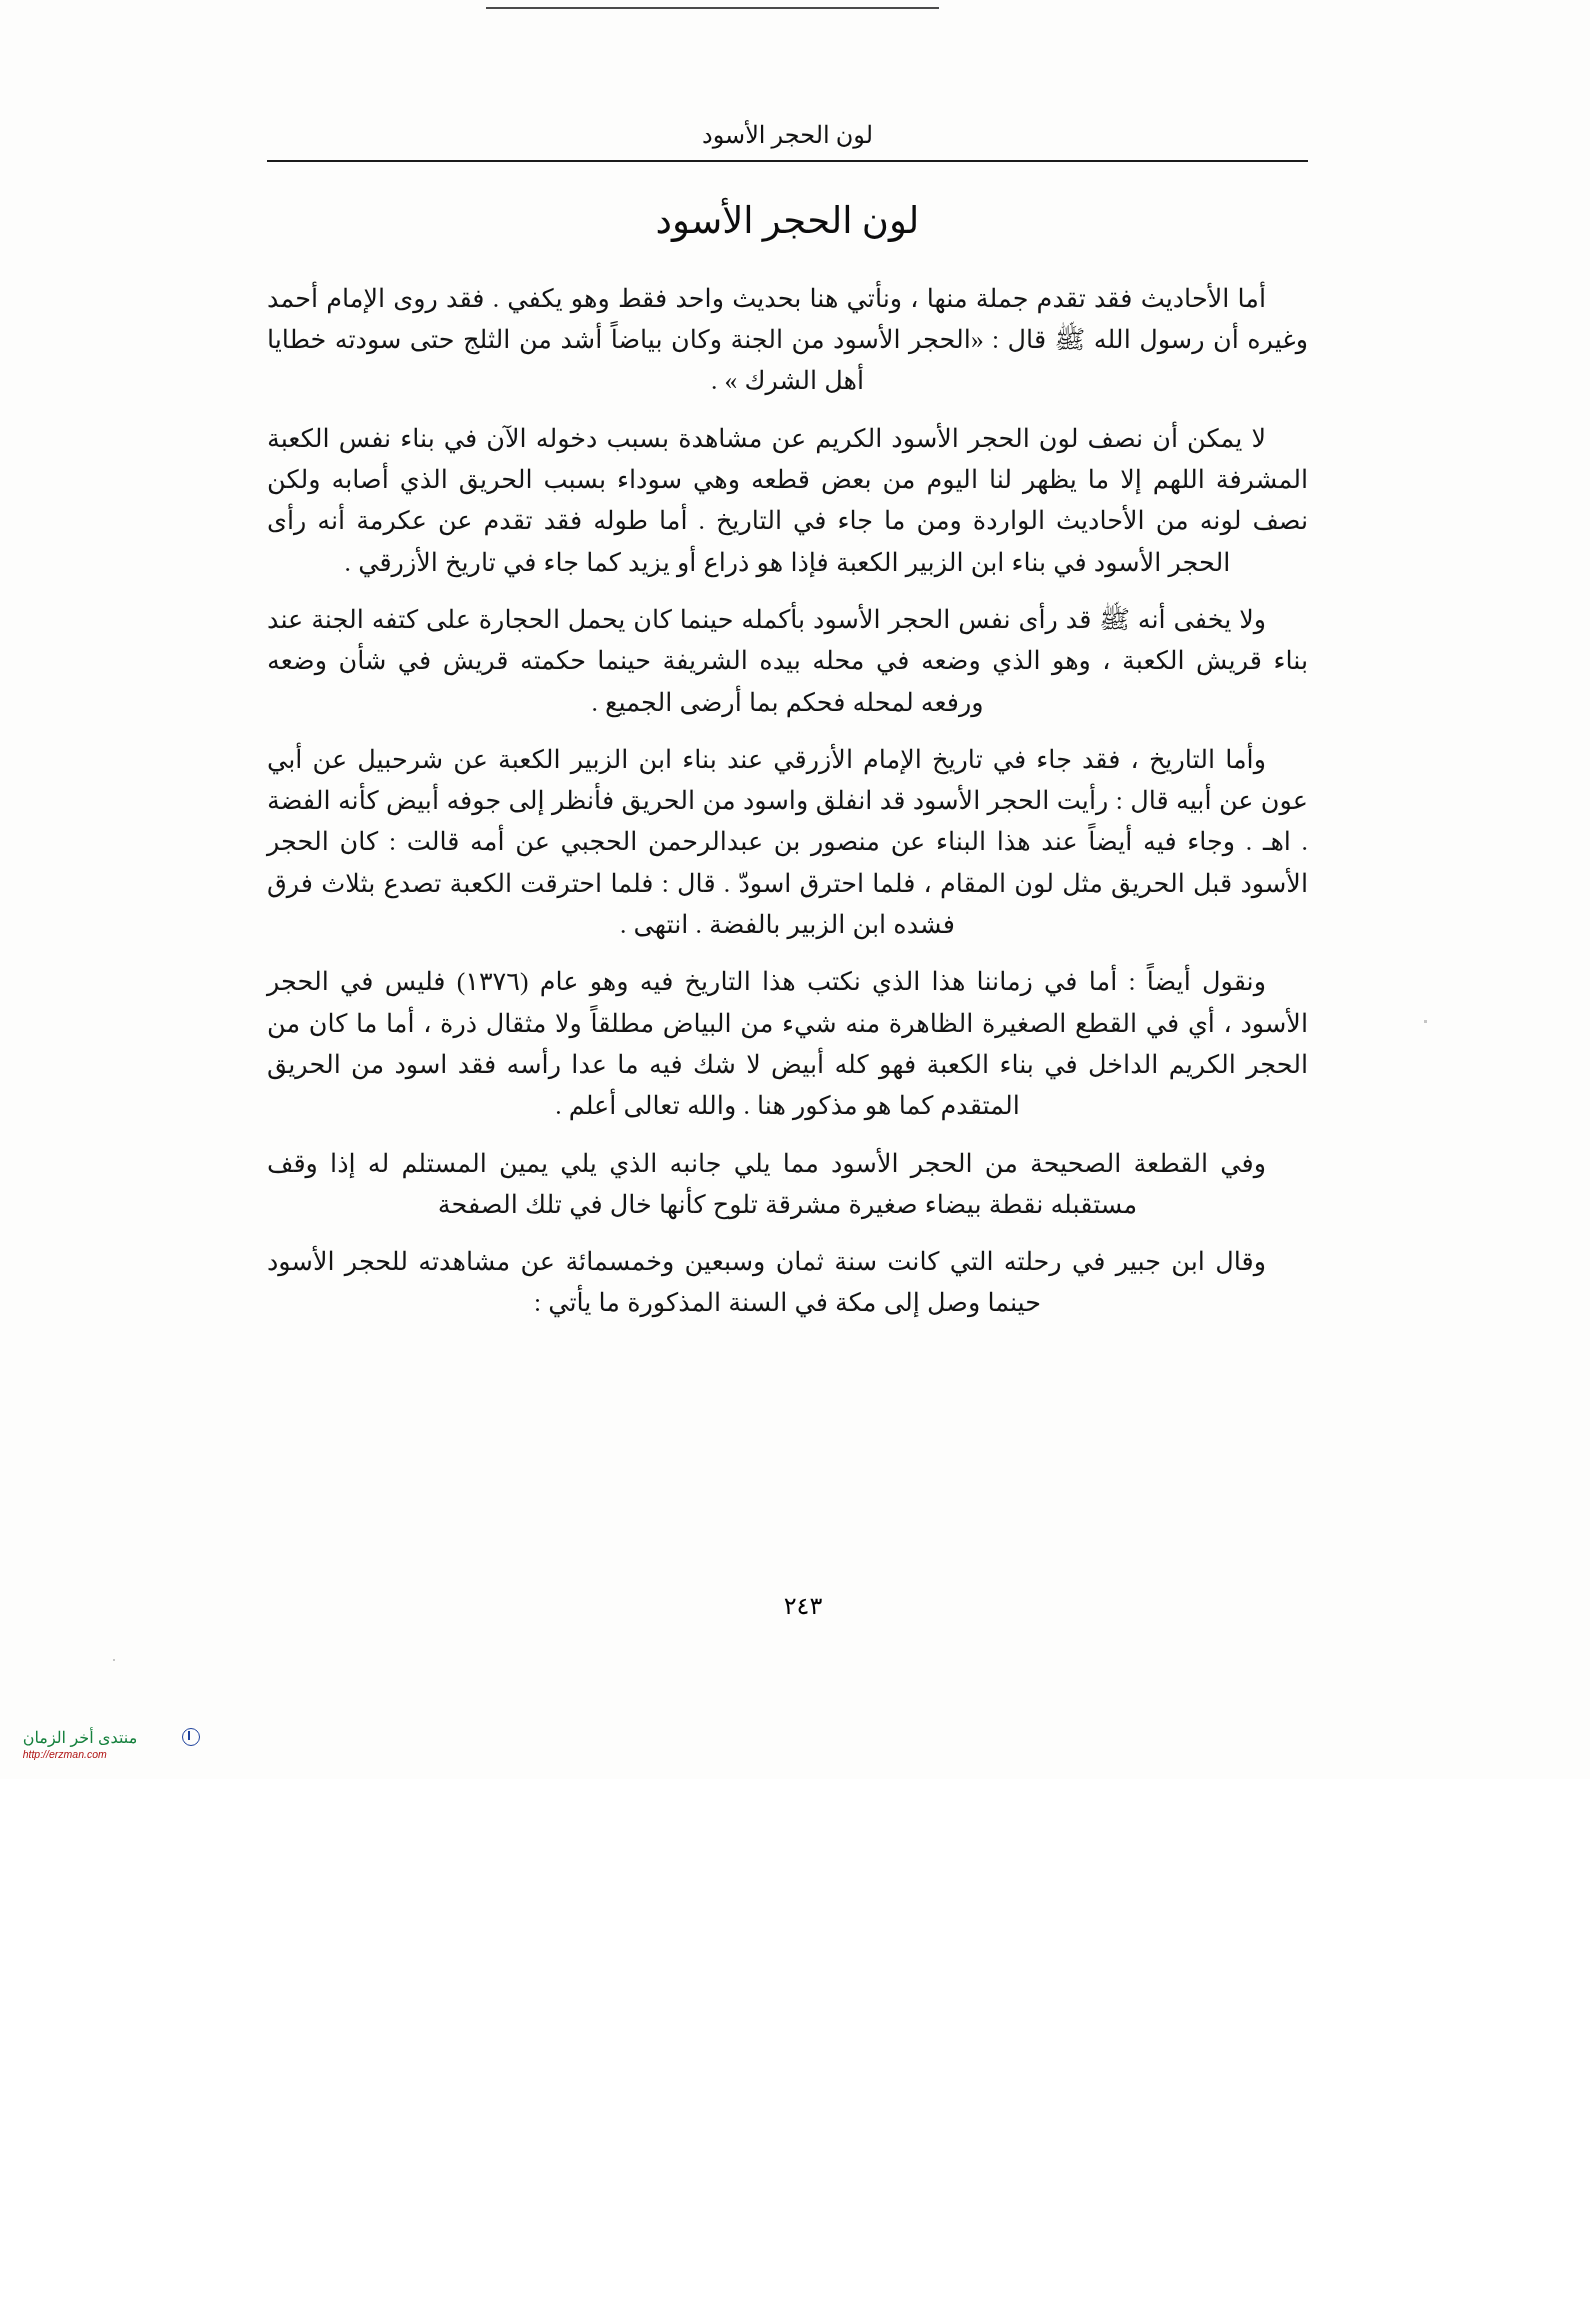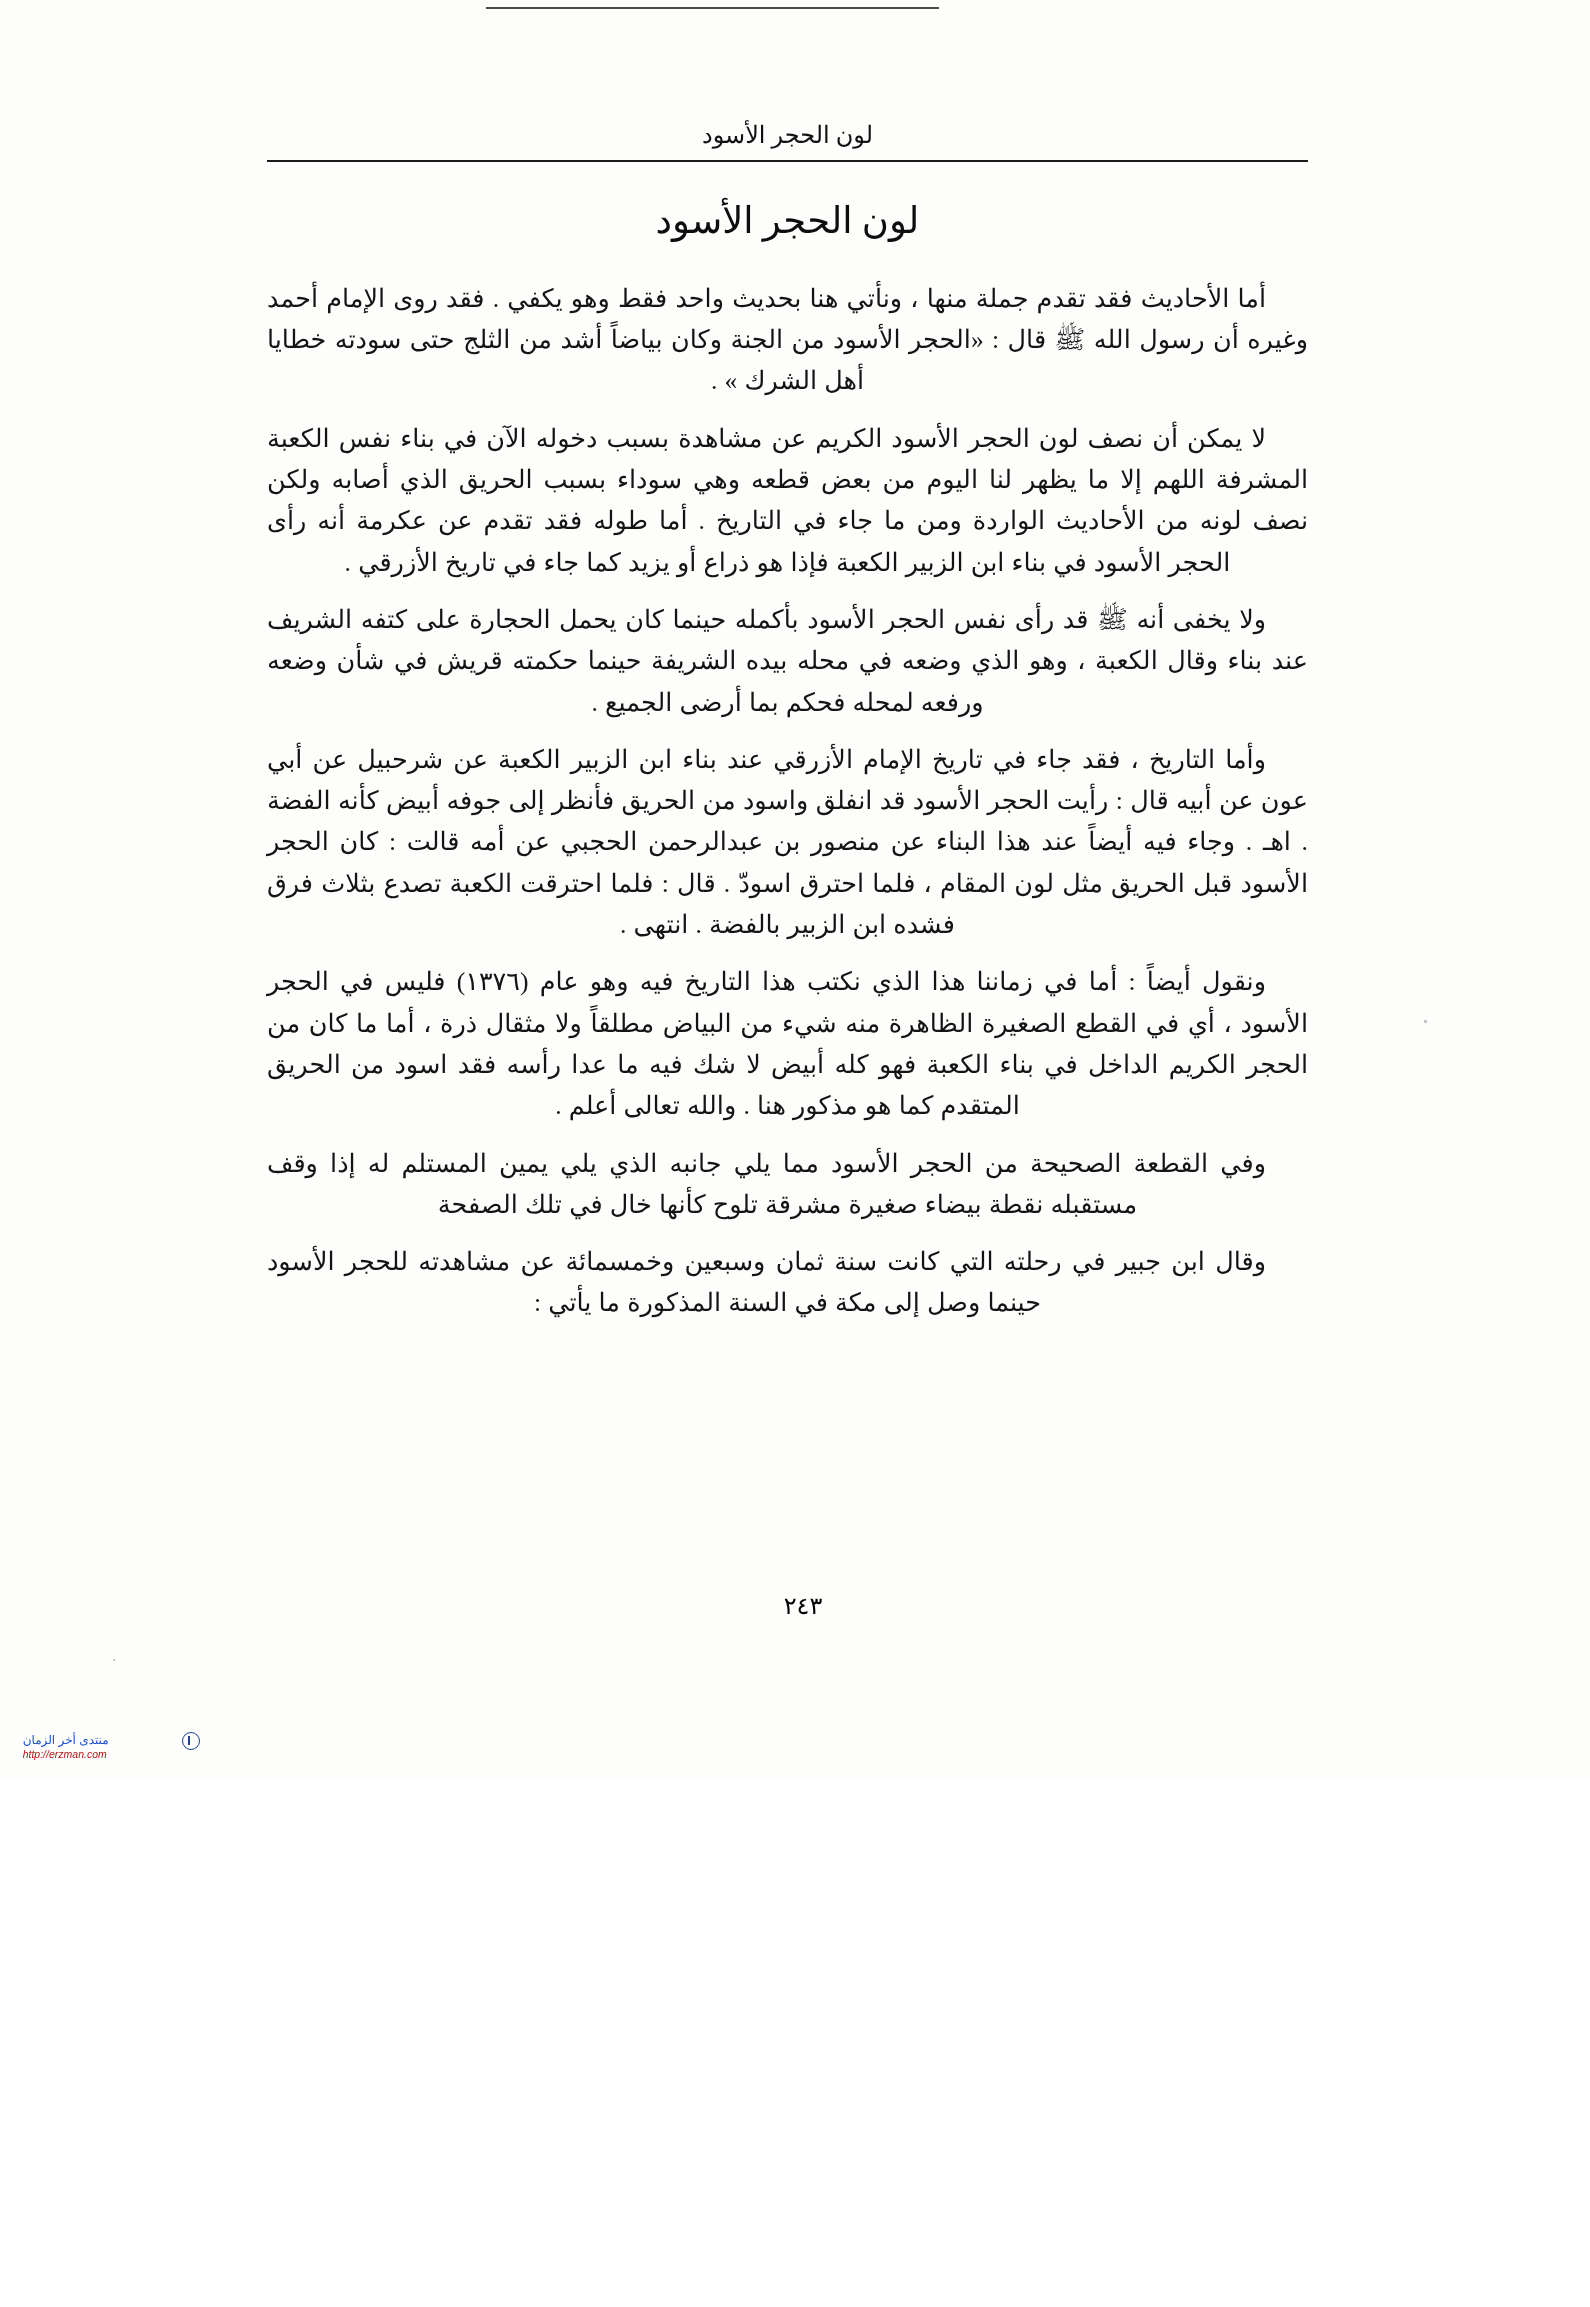--- a/index.html
+++ b/index.html
@@ -81,22 +81,22 @@
   }
   .watermark {
     position: absolute;
     bottom: 19.4px;
     left: 22.7px;
     text-align: left;
     direction: ltr;
     line-height: 1.15;
   }
   .watermark .wm-title {
-    font-size: 12px;
-    color: #1d4ed8;
+    font-size: 16px;
+    color: #15803d;
     font-family: "Liberation Sans", sans-serif;
     white-space: nowrap;
   }
   .watermark .wm-url {
     font-size: 10.5px;
     color: #b01515;
     font-family: "Liberation Sans", sans-serif;
     white-space: nowrap;
     font-style: italic;
   }
@@ -136,21 +136,21 @@
 
   <div class="content">
 
     <div class="running-head">لون الحجر الأسود</div>
     <div class="head-rule"></div>
 
     <h1 class="doc-title">لون الحجر الأسود</h1>
 
     <p class="para">أما الأحاديث فقد تقدم جملة منها ، ونأتي هنا بحديث واحد فقط وهو يكفي . فقد روى الإمام أحمد وغيره أن رسول الله ﷺ قال : «الحجر الأسود من الجنة وكان بياضاً أشد من الثلج حتى سودته خطايا أهل الشرك » .</p>
     <p class="para">لا يمكن أن نصف لون الحجر الأسود الكريم عن مشاهدة بسبب دخوله الآن في بناء نفس الكعبة المشرفة اللهم إلا ما يظهر لنا اليوم من بعض قطعه وهي سوداء بسبب الحريق الذي أصابه ولكن نصف لونه من الأحاديث الواردة ومن ما جاء في التاريخ . أما طوله فقد تقدم عن عكرمة أنه رأى الحجر الأسود في بناء ابن الزبير الكعبة فإذا هو ذراع أو يزيد كما جاء في تاريخ الأزرقي .</p>
-    <p class="para">ولا يخفى أنه ﷺ قد رأى نفس الحجر الأسود بأكمله حينما كان يحمل الحجارة على كتفه الشريف عند بناء وقال الكعبة ، وهو الذي وضعه في محله بيده الشريفة حينما حكمته قريش في شأن وضعه ورفعه لمحله فحكم بما أرضى الجميع .</p>
+    <p class="para">ولا يخفى أنه ﷺ قد رأى نفس الحجر الأسود بأكمله حينما كان يحمل الحجارة على كتفه الجنة عند بناء قريش الكعبة ، وهو الذي وضعه في محله بيده الشريفة حينما حكمته قريش في شأن وضعه ورفعه لمحله فحكم بما أرضى الجميع .</p>
     <p class="para">وأما التاريخ ، فقد جاء في تاريخ الإمام الأزرقي عند بناء ابن الزبير الكعبة عن شرحبيل عن أبي عون عن أبيه قال : رأيت الحجر الأسود قد انفلق واسود من الحريق فأنظر إلى جوفه أبيض كأنه الفضة . اهـ . وجاء فيه أيضاً عند هذا البناء عن منصور بن عبدالرحمن الحجبي عن أمه قالت : كان الحجر الأسود قبل الحريق مثل لون المقام ، فلما احترق اسودّ . قال : فلما احترقت الكعبة تصدع بثلاث فرق فشده ابن الزبير بالفضة . انتهى .</p>
     <p class="para">ونقول أيضاً : أما في زماننا هذا الذي نكتب هذا التاريخ فيه وهو عام (١٣٧٦) فليس في الحجر الأسود ، أي في القطع الصغيرة الظاهرة منه شيء من البياض مطلقاً ولا مثقال ذرة ، أما ما كان من الحجر الكريم الداخل في بناء الكعبة فهو كله أبيض لا شك فيه ما عدا رأسه فقد اسود من الحريق المتقدم كما هو مذكور هنا . والله تعالى أعلم .</p>
     <p class="para">وفي القطعة الصحيحة من الحجر الأسود مما يلي جانبه الذي يلي يمين المستلم له إذا وقف مستقبله نقطة بيضاء صغيرة مشرقة تلوح كأنها خال في تلك الصفحة</p>
     <p class="para">وقال ابن جبير في رحلته التي كانت سنة ثمان وسبعين وخمسمائة عن مشاهدته للحجر الأسود حينما وصل إلى مكة في السنة المذكورة ما يأتي :</p>
 
   </div>
 
   <div class="page-number">٢٤٣</div>
 
   <div class="watermark">

